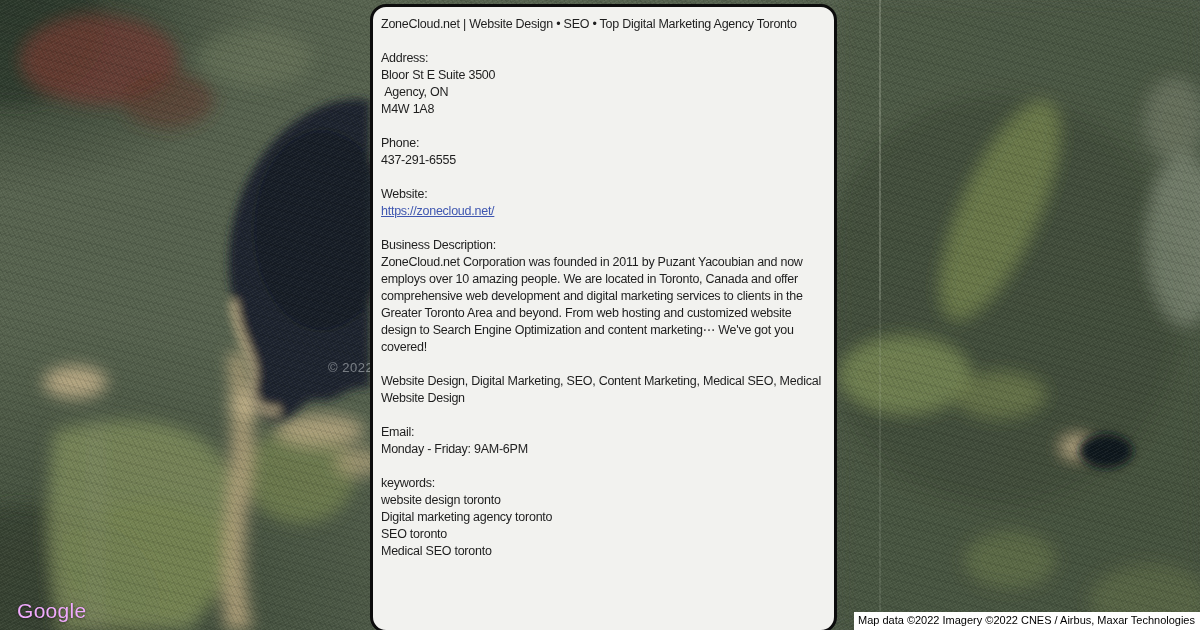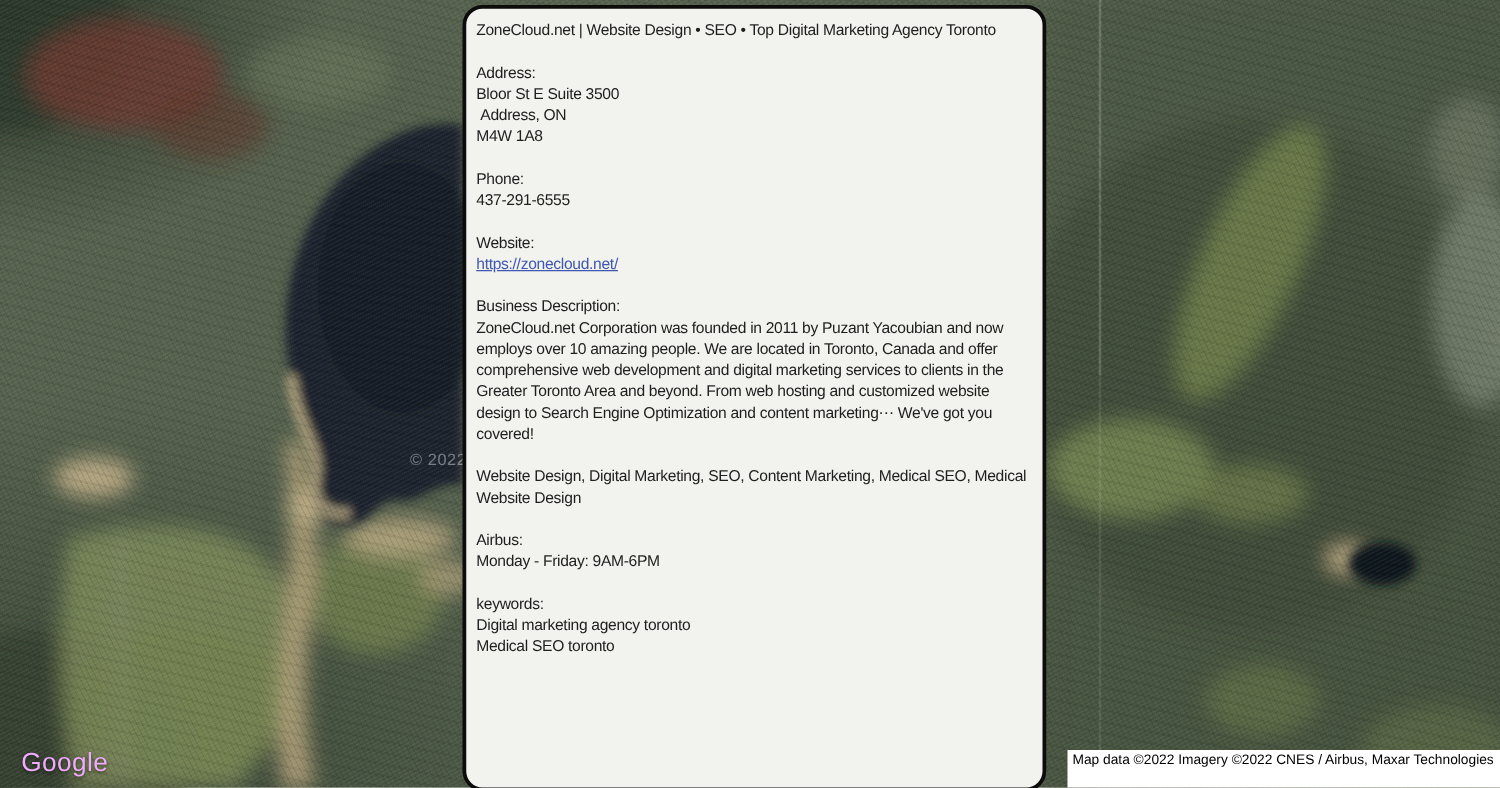--- a/index.html
+++ b/index.html
@@ -53,21 +53,21 @@
     position: absolute; left: 17px; bottom: 7px;
     color: #f0abfc; font-size: 21px; font-weight: 500; letter-spacing: .3px;
     text-shadow: 0 1px 3px rgba(0,0,0,.45), 0 0 1px rgba(0,0,0,.3);
     cursor: pointer;
   }
 
   
   .attribution {
     position: absolute; right: 0; bottom: 0;
     background: #ffffff; color: #000000;
-    font-size: 11px; line-height: 17px; padding: 0 5px 13px 4px;
+    font-size: 11px; line-height: 17px; padding: 0 5px 1px 4px;
     white-space: nowrap;
   }
 </style>
 </head>
 <body>
 
 <div class="stage">
 
   <div class="map-bg">
     <svg class="terrain" viewBox="0 0 1200 630" preserveAspectRatio="none" aria-hidden="true">
@@ -119,21 +119,21 @@
 
   <div class="watermark">© 2022</div>
 
   <div class="card">
     <div class="line">ZoneCloud.net | Website Design • SEO • Top Digital Marketing Agency Toronto</div>
     <div>
   <div class="section">
     <div class="line sec-label">Address:</div>
     <div class="sec-lines">
             <div class="line">Bloor St E Suite 3500</div>
-            <div class="line"> Address, ON</div>
+            <div class="line"> Agency, ON</div>
             <div class="line">M4W 1A8</div>
           </div>
   </div>
 
   <div class="section">
     <div class="line sec-label">Phone:</div>
     <div class="sec-lines">
             <div class="line">437-291-6555</div>
           </div>
   </div>
@@ -151,30 +151,32 @@
   </div>
 
   <div class="section">
     <div class="sec-lines">
             <div class="line">Website Design, Digital Marketing, SEO, Content Marketing, Medical SEO, Medical Website Design</div>
           </div>
   </div>
 
 
   <div class="section">
-    <div class="line sec-label">Airbus:</div>
+    <div class="line sec-label">Email:</div>
     <div class="sec-lines">
             <div class="line">Monday - Friday: 9AM-6PM</div>
           </div>
   </div>
 
   <div class="section">
     <div class="line sec-label">keywords:</div>
     <div class="sec-lines">
+            <div class="line">website design toronto</div>
             <div class="line">Digital marketing agency toronto</div>
+            <div class="line">SEO toronto</div>
             <div class="line">Medical SEO toronto</div>
           </div>
   </div>
 </div>
   </div>
 
   <div class="google-logo">Google</div>
 
   <div class="attribution">Map data ©2022 Imagery ©2022 CNES / Airbus, Maxar Technologies</div>
 

